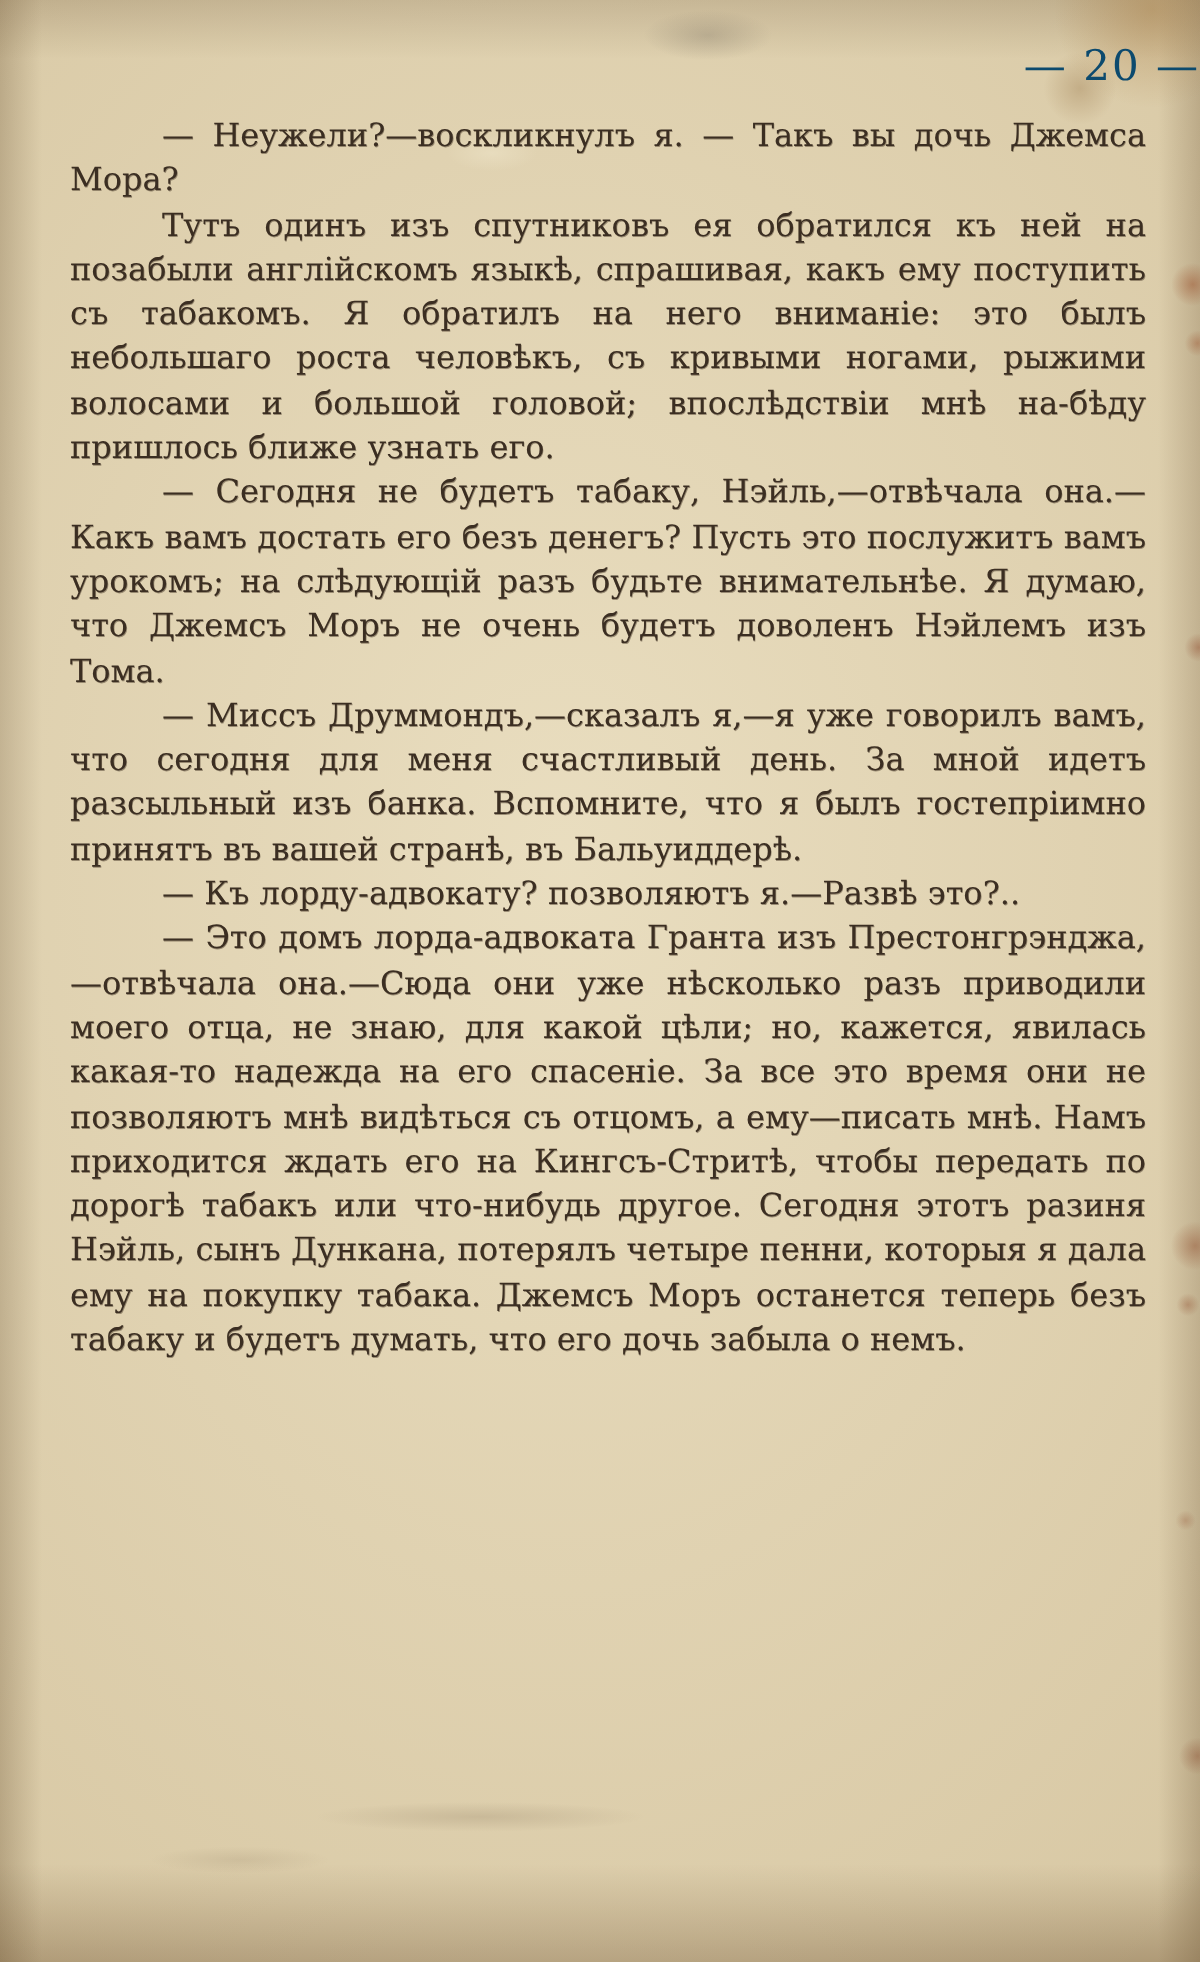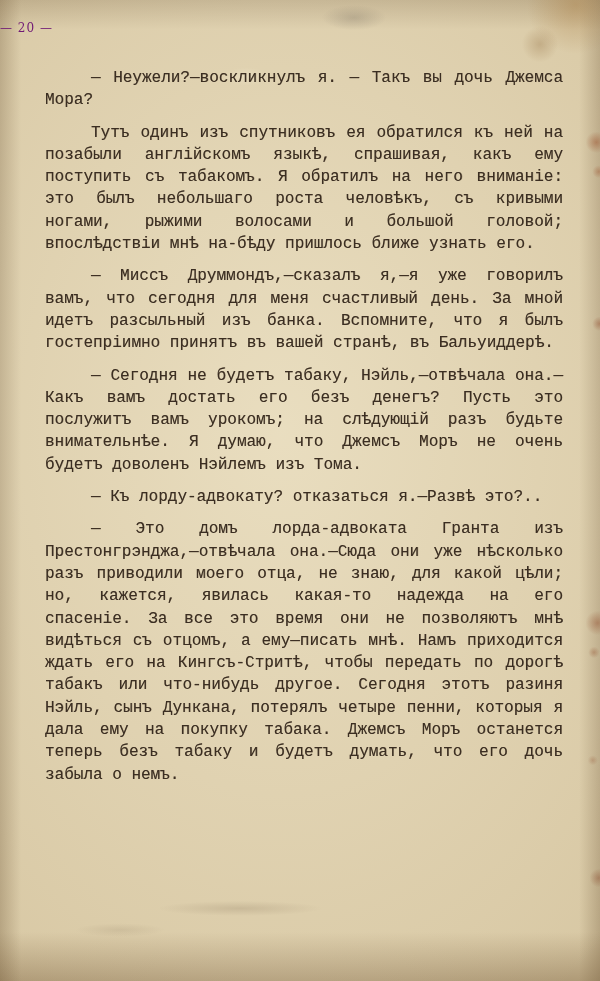--- a/index.html
+++ b/index.html
@@ -43,52 +43,51 @@
       
       linear-gradient(180deg, rgba(104,80,48,0.26) 0%, rgba(104,80,48,0) 3%, rgba(104,80,48,0) 95%, rgba(108,80,46,0.38) 100%),
       
       #d8c8a4;
   }
   .page-number {
     position: absolute;
     top: 21px;
     left: 0;
     width: 100%;
-    text-align: left;
-    font-size: 12px;
+    text-align: right;
+    font-size: 21px;
     letter-spacing: 1px;
-    color: #701a75;
+    color: #0c4a6e;
   }
   .text-block {
     position: absolute;
     top: 57px;
     left: 35px;
     right: 27px;
     color: #3b2e22;
     font-size: 16px;
     line-height: 22.3px;
     text-align: justify;
     text-shadow: 0.3px 0.3px 0 rgba(62,46,30,0.45);
   }
   .text-block p {
-    margin: 10px;
+    margin: 0;
     padding: 0;
     text-indent: 46px;
-    font-family: Liberation Mono, monospace;
   }
 </style>
 </head>
 <body>
 
 <div class="page">
   <div class="paper"></div>
 
   <div class="page-number">— 20 —</div>
 
   <div class="text-block">
     <p>— Неужели?—воскликнулъ я. — Такъ вы дочь Джемса Мора?</p>
     <p>Тутъ одинъ изъ спутниковъ ея обратился къ ней на позабыли англійскомъ языкѣ, спрашивая, какъ ему поступить съ табакомъ. Я обратилъ на него вниманіе: это былъ небольшаго роста человѣкъ, съ кривыми ногами, рыжими волосами и большой головой; впослѣдствіи мнѣ на-бѣду пришлось ближе узнать его.</p>
+    <p>— Сегодня не будетъ табаку, Нэйль,—отвѣчала она.—Какъ вамъ достать его безъ денегъ? Пусть это послужитъ вамъ урокомъ; на слѣдующій разъ будьте внимательнѣе. Я думаю, что Джемсъ Моръ не очень будетъ доволенъ Нэйлемъ изъ Тома.</p>
     <p>— Миссъ Друммондъ,—сказалъ я,—я уже говорилъ вамъ, что сегодня для меня счастливый день. За мной идетъ разсыльный изъ банка. Вспомните, что я былъ гостепріимно принятъ въ вашей странѣ, въ Бальуиддерѣ.</p>
-    <p>— Сегодня не будетъ табаку, Нэйль,—отвѣчала она.—Какъ вамъ достать его безъ денегъ? Пусть это послужитъ вамъ урокомъ; на слѣдующій разъ будьте внимательнѣе. Я думаю, что Джемсъ Моръ не очень будетъ доволенъ Нэйлемъ изъ Тома.</p>
-    <p>— Къ лорду-адвокату? отказаться я.—Развѣ это?..</p>
+    <p>— Къ лорду-адвокату? позволяютъ я.—Развѣ это?..</p>
     <p>— Это домъ лорда-адвоката Гранта изъ Престонгрэнджа,—отвѣчала она.—Сюда они уже нѣсколько разъ приводили моего отца, не знаю, для какой цѣли; но, кажется, явилась какая-то надежда на его спасеніе. За все это время они не позволяютъ мнѣ видѣться съ отцомъ, а ему—писать мнѣ. Намъ приходится ждать его на Кингсъ-Стритѣ, чтобы передать по дорогѣ табакъ или что-нибудь другое. Сегодня этотъ разиня Нэйль, сынъ Дункана, потерялъ четыре пенни, которыя я дала ему на покупку табака. Джемсъ Моръ останется теперь безъ табаку и будетъ думать, что его дочь забыла о немъ.</p>
   </div>
 </div>
 
 </body></html>

